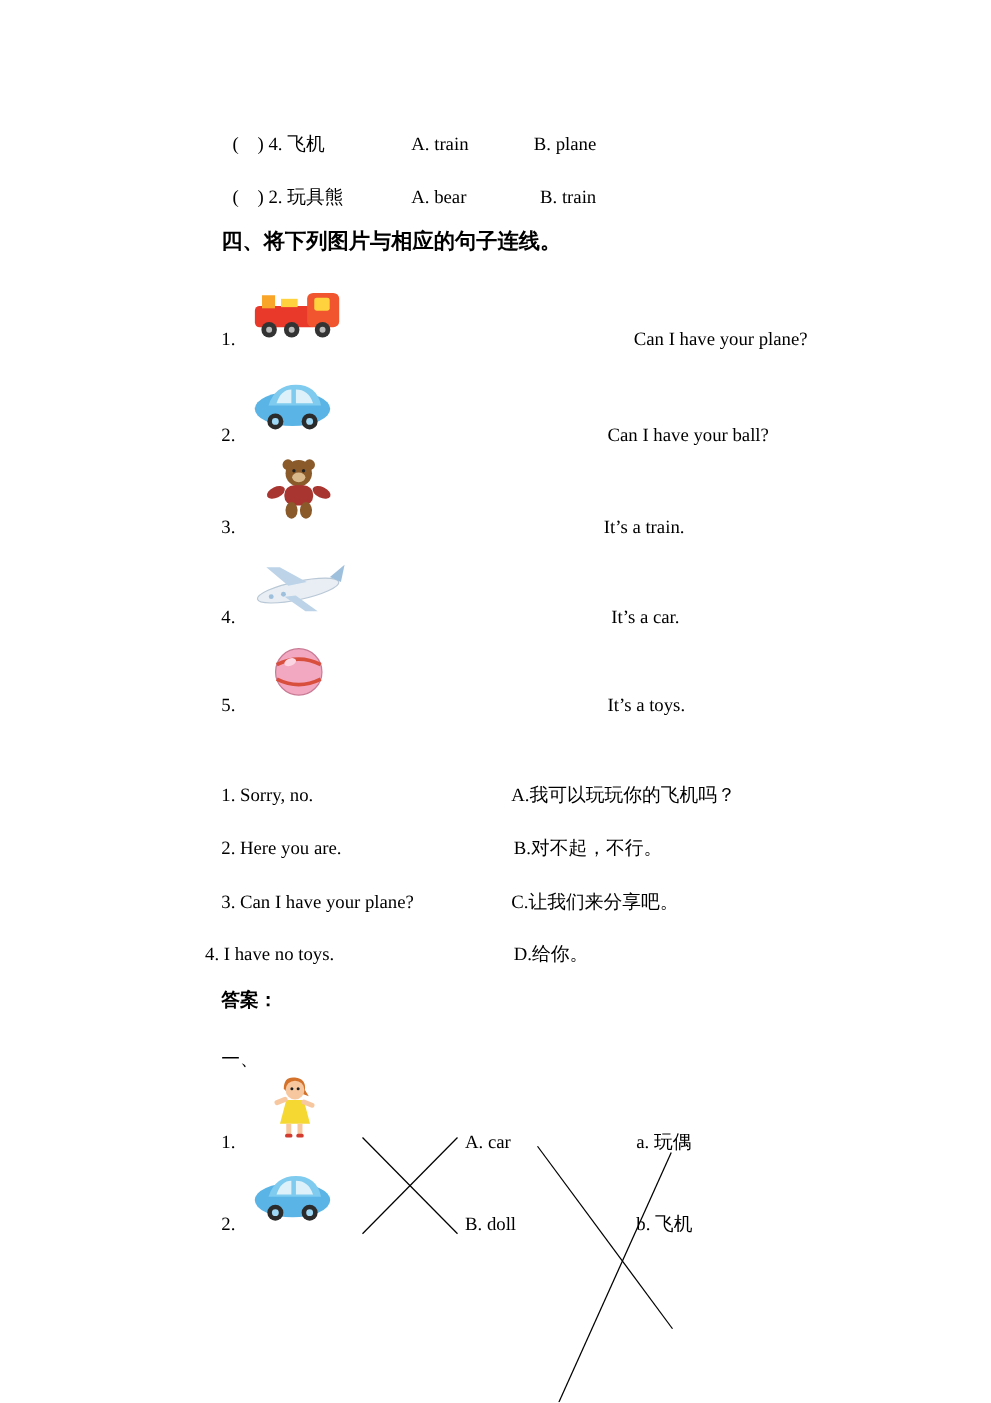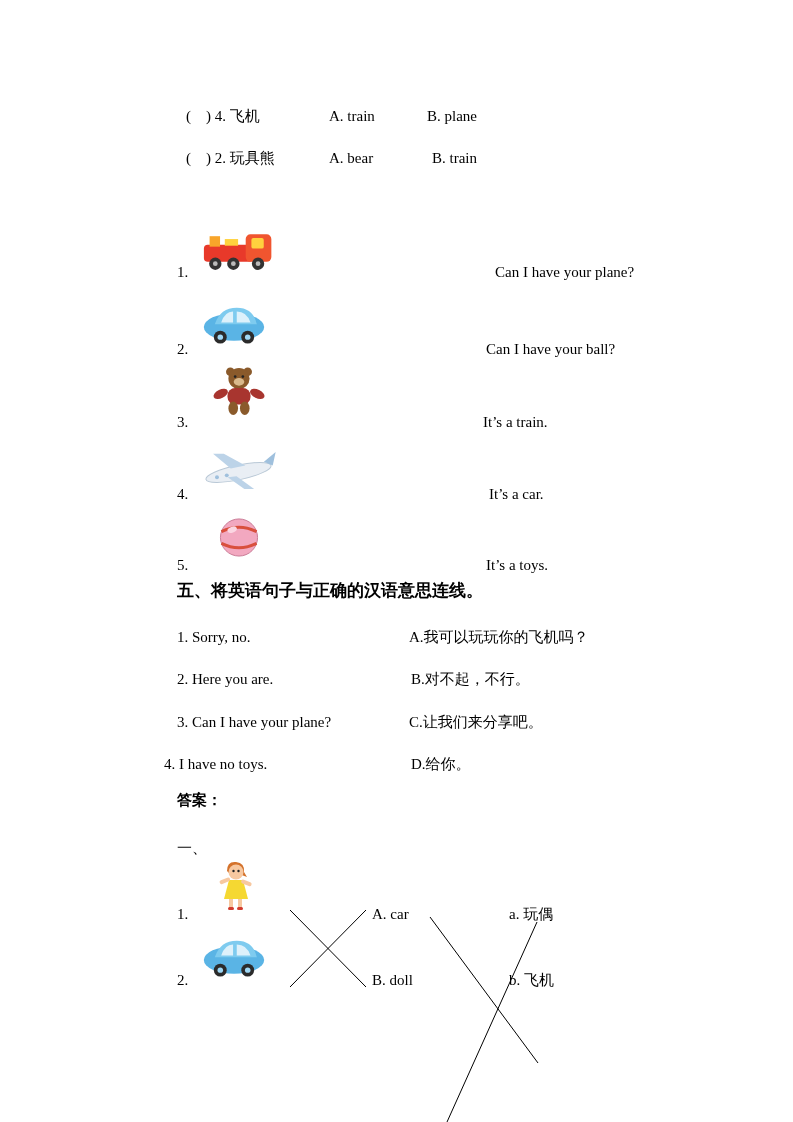--- a/index.html
+++ b/index.html
@@ -20,38 +20,39 @@
 <div class="page">
 
   <span class="t abs" style="left:127px;top:107px">(　) 4. 飞机</span>
   <span class="t abs" style="left:270px;top:107px">A. train</span>
   <span class="t abs" style="left:368px;top:107px">B. plane</span>
 
   <span class="t abs" style="left:127px;top:149px">(　) 2. 玩具熊</span>
   <span class="t abs" style="left:270px;top:149px">A. bear</span>
   <span class="t abs" style="left:373px;top:149px">B. train</span>
 
+  <div class="h abs" style="left:118px;top:181px">四、将下列图片与相应的句子连线。</div>
 
   <div class="img-box" style="left:143px;top:227px">
     <svg width="76" height="45" viewBox="0 0 80 46">
       <rect x="2" y="18" width="52" height="18" rx="4" fill="#e8392a"></rect>
       <rect x="46" y="7" width="27" height="29" rx="5" fill="#f0552f"></rect>
       <rect x="52" y="11" width="13" height="11" rx="2" fill="#ffd23e"></rect>
       <rect x="8" y="9" width="11" height="11" fill="#f8a52a"></rect>
       <rect x="24" y="12" width="14" height="7" fill="#ffd23e"></rect>
       <circle cx="14" cy="38" r="6.5" fill="#333"></circle>
       <circle cx="33" cy="38" r="6.5" fill="#333"></circle>
       <circle cx="59" cy="38" r="6.5" fill="#333"></circle>
       <circle cx="14" cy="38" r="2.5" fill="#bbb"></circle>
       <circle cx="33" cy="38" r="2.5" fill="#bbb"></circle>
       <circle cx="59" cy="38" r="2.5" fill="#bbb"></circle>
     </svg>
   </div>
   <span class="t abs" style="left:118px;top:263px">1.</span>
-  <span class="t abs" style="left:436px;top:263px">Can I have your plane?</span>
+  <span class="t abs" style="left:448px;top:263px">Can I have your plane?</span>
 
   <div class="img-box" style="left:143px;top:299px">
     <svg width="64" height="47" viewBox="0 0 70 48">
       <ellipse cx="35" cy="29" rx="33" ry="15" fill="#5ab4e5"></ellipse>
       <path d="M14 26 Q20 8 38 8 Q56 8 60 26 Z" fill="#7ecbef"></path>
       <path d="M21 24 Q25 12 34 12 L34 24 Z" fill="#ddf1fb"></path>
       <path d="M38 12 Q49 12 53 24 L38 24 Z" fill="#ddf1fb"></path>
       <circle cx="20" cy="40" r="7" fill="#2b2b2b"></circle>
       <circle cx="50" cy="40" r="7" fill="#2b2b2b"></circle>
       <circle cx="20" cy="40" r="3" fill="#9fd8f5"></circle>
@@ -96,21 +97,20 @@
     <svg width="44" height="41" viewBox="0 0 44 42">
       <circle cx="22" cy="21" r="19" fill="#f2a8c0" stroke="#c97a95" stroke-width="1"></circle>
       <path d="M4 15 Q22 6 40 15" stroke="#d94f3d" stroke-width="3" fill="none"></path>
       <path d="M4 27 Q22 36 40 27" stroke="#d94f3d" stroke-width="3" fill="none"></path>
       <ellipse cx="15" cy="13" rx="5" ry="3" fill="#fbd6e2" transform="rotate(-20 15 13)"></ellipse>
     </svg>
   </div>
   <span class="t abs" style="left:118px;top:556px">5.</span>
   <span class="t abs" style="left:427px;top:556px">It’s a toys.</span>
 
-  <div class="h abs" style="left:118px;top:579px">五、将英语句子与正确的汉语意思连线。</div>
 
   <span class="t abs" style="left:118px;top:628px">1. Sorry, no.</span>
   <span class="t abs" style="left:350px;top:628px">A.我可以玩玩你的飞机吗？</span>
 
   <span class="t abs" style="left:118px;top:670px">2. Here you are.</span>
   <span class="t abs" style="left:352px;top:670px">B.对不起，不行。</span>
 
   <span class="t abs" style="left:118px;top:713px">3. Can I have your plane?</span>
   <span class="t abs" style="left:350px;top:713px">C.让我们来分享吧。</span>
 

